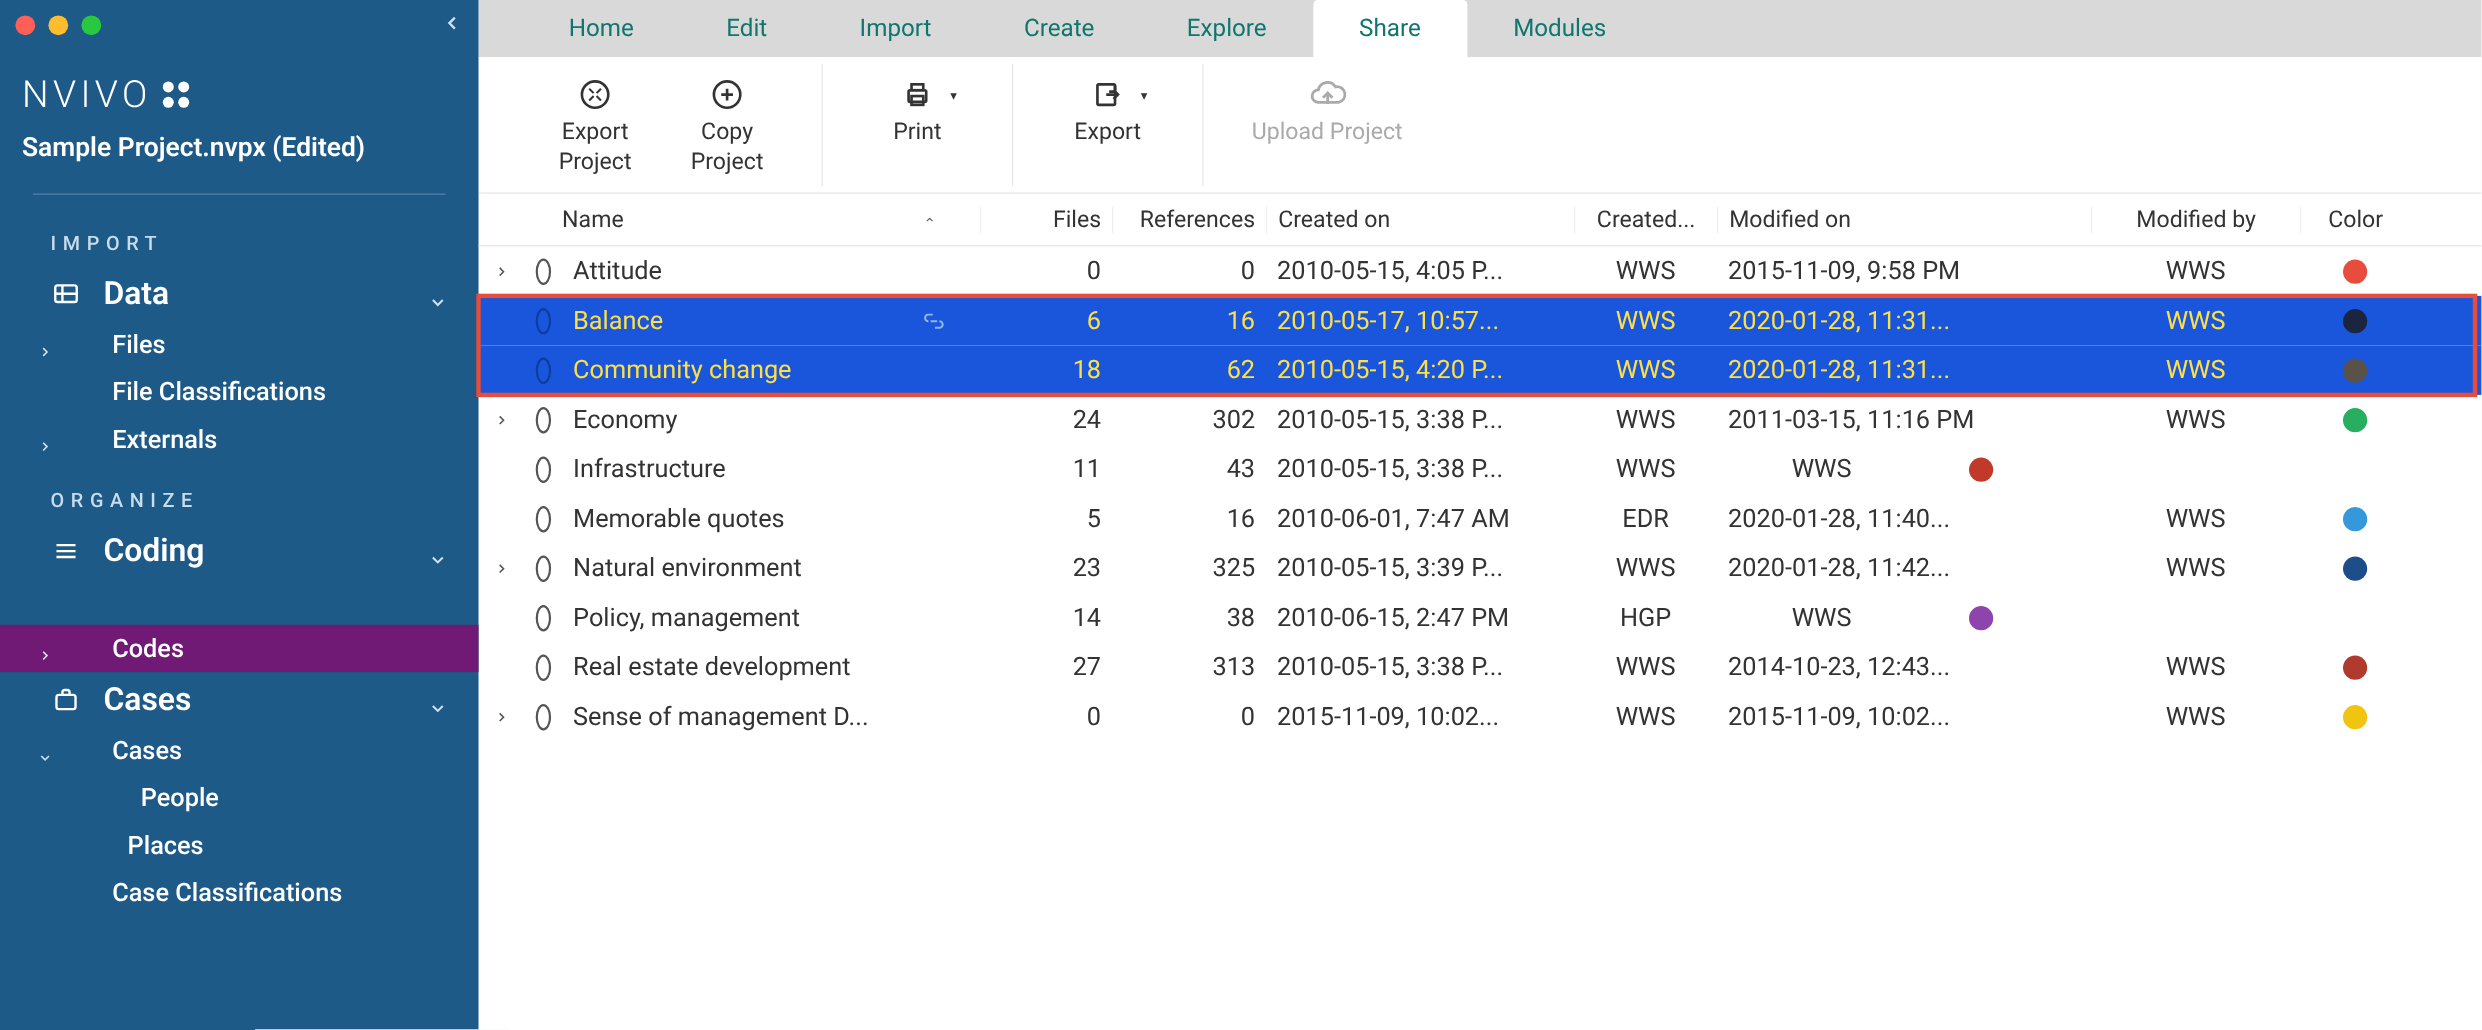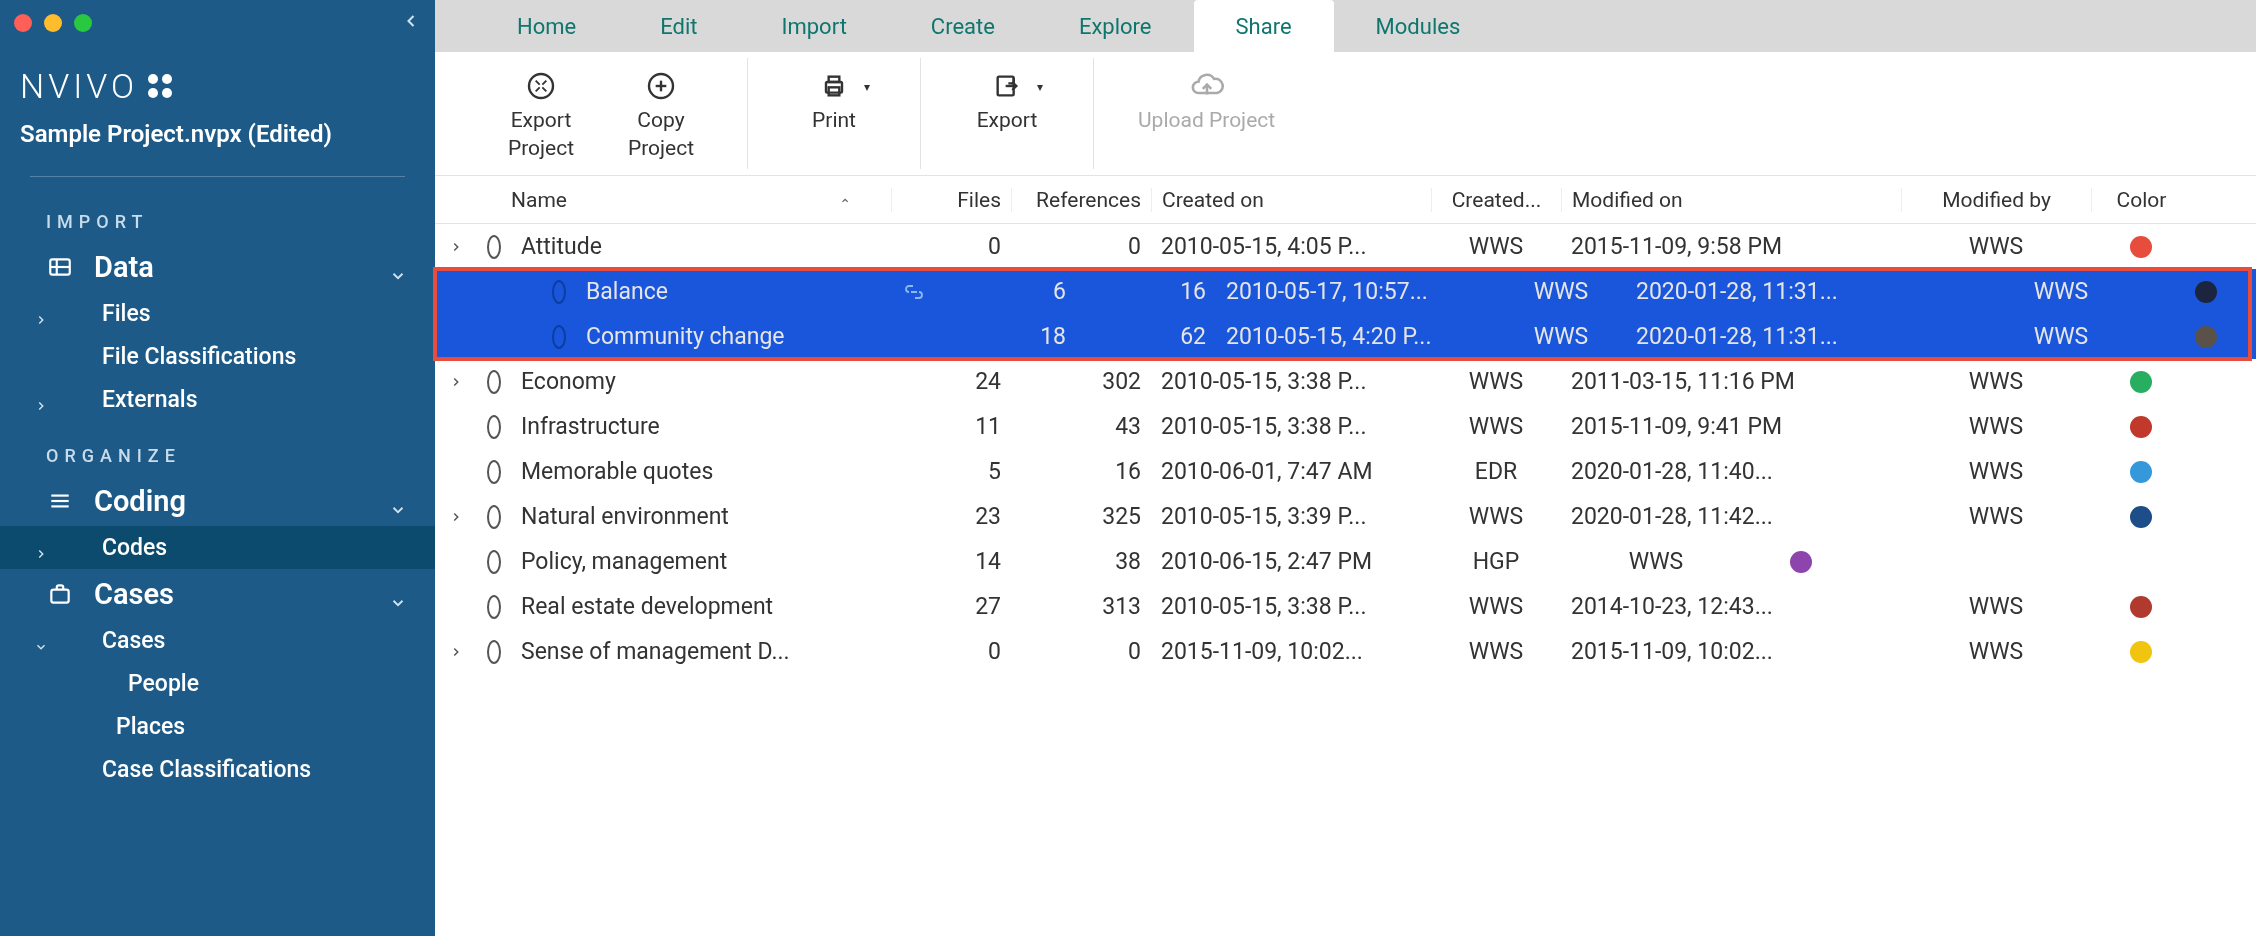--- a/index.html
+++ b/index.html
@@ -78,21 +78,21 @@
   display: flex;
   align-items: center;
   padding: 8px 20px 8px 46px;
   gap: 20px;
   cursor: pointer;
   position: relative;
 }
 .nav-item.header { font-size: 29px; font-weight: 600; }
 .nav-item.sub { font-size: 23px; font-weight: 500; padding-left: 102px; }
 .nav-item.sub .chevron { position: absolute; left: 34px; }
-.nav-item.selected { background: #0c4a6e; }
+.nav-item.selected { background: #701a75; margin-top: 42px; }
 .nav-icon { width: 28px; height: 28px; display:flex; align-items:center; justify-content:center; }
 .nav-icon svg { stroke: #fff; fill: none; stroke-width: 2; }
 .chevron-r {
   position: absolute;
   right: 28px;
   width: 18px;
   height: 18px;
 }
 .chevron-r svg, .chevron svg { stroke: #cfe2ef; fill: none; stroke-width: 2.5; }
 .chevron { width: 16px; height: 16px; }
@@ -197,23 +197,22 @@
   position: relative;
 }
 .row .expander { width: 42px; display:flex; align-items:center; justify-content:center; color:#555; font-size:18px; }
 .row .circle { width: 24px; height: 24px; border-radius: 50%; border: 2.5px solid #555; }
 .row .td { display:flex; align-items:center; }
 .row .name-text { white-space: nowrap; overflow: hidden; text-overflow: ellipsis; }
 .row .color-dot { width: 22px; height: 22px; border-radius: 50%; }
 
 .row.selected {
   background: #1a56db;
-  color: #e5e5e5;
+  color: #fde047;
   position: relative;
-  justify-content: flex-end;
 }
 .row.selected .circle { border-color: #0b3ea0; }
 .highlight-box {
   position: absolute;
   left: -2px; right: 4px;
   top: 334px;
   height: 92px;
   border: 4px solid #e74c3c;
   pointer-events: none;
   z-index: 5;
@@ -529,21 +528,20 @@
           <div class="td col-circle">
             <div class="circle"></div>
           </div>
           <div class="td col-name">
             <span class="name-text">Infrastructure</span>
           </div>
           <div class="td col-files">11</div>
           <div class="td col-refs">43</div>
           <div class="td col-created">2010-05-15, 3:38 P...</div>
           <div class="td col-cby">WWS</div>
-          <div class="td col-modified">2015-11-09, 9:41 PM</div>
           <div class="td col-mby">WWS</div>
           <div class="td col-color">
             <div class="color-dot" style="background: rgb(192, 57, 43);"></div>
           </div>
         </div>
         <div class="row">
           <div class="expander col-expand"></div>
           <div class="td col-circle">
             <div class="circle"></div>
           </div>

